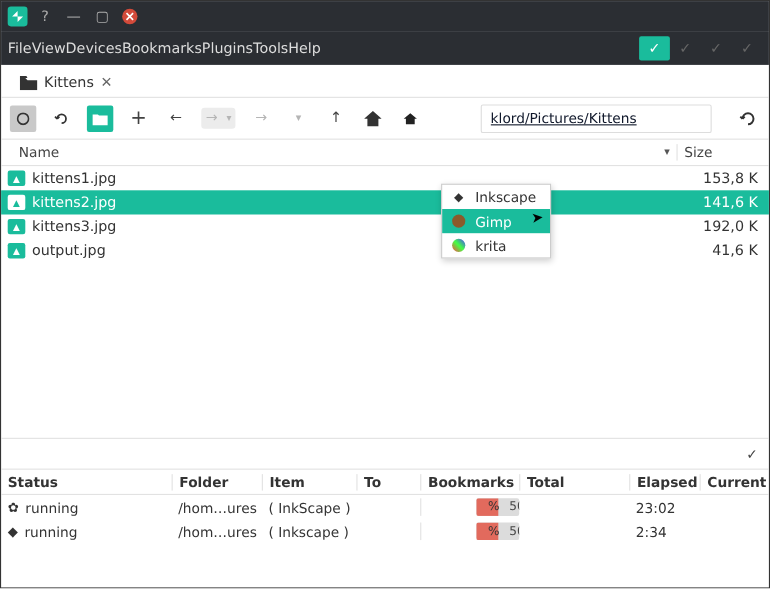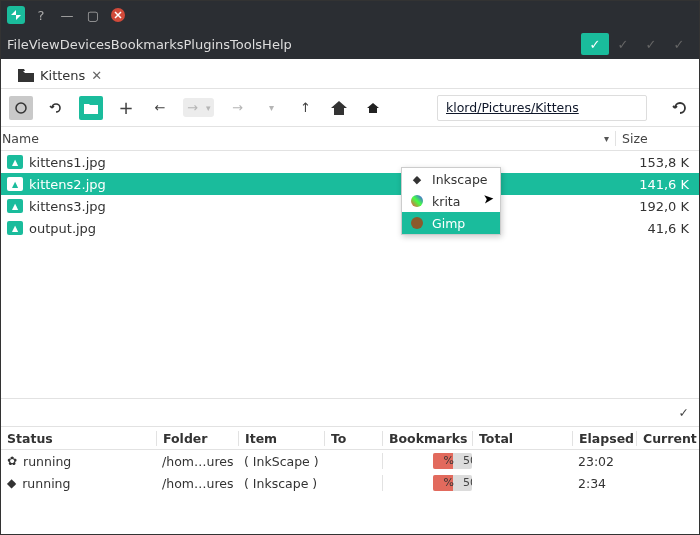--- a/index.html
+++ b/index.html
@@ -28,21 +28,21 @@
   .tool-btn { width: 22px; height: 22px; display: flex; align-items: center; justify-content: center; cursor: pointer; color: #424242; }
   .tool-btn.teal-bg { background: #1abc9c; width: 24px; height: 24px; border-radius: 2px; color: #fff; }
   .tool-btn.box-bg { background: #c9c9c9; width: 24px; height: 24px; border-radius: 2px; }
   .tool-btn.pale { color: #b5b5b5; }
   .tool-fwd-group { background:#ececec; display:flex; align-items:center; border-radius:3px; padding:2px 4px; color:#b5b5b5; gap:8px;}
   .path-box { margin-left: auto; display:flex; align-items:center; }
   .path-input { width: 210px; height: 26px; border: 1px solid #ddd; border-radius: 2px; padding: 0 8px; font-size: 12.5px; color: #0f172a; background:#fff;text-decoration:underline; }
   .reload-btn { margin-left: 10px; }
 
   .columns-header { height: 24px; display:flex; align-items:center; border-bottom: 1px solid #e2e2e2; font-size: 12.5px; color:#444; }
-  .col-name-h { flex:1; padding-left:1px; display:flex; align-items:center; gap:4px; }
+  .col-name-h { flex:1; padding-left:16px; display:flex; align-items:center; gap:4px; }
   .col-sort-caret { margin-left:auto; margin-right:6px; font-size:10px; color:#555;}
   .col-size-h { width: 84px; padding-left: 6px; border-left:1px solid #e2e2e2; }
 
   .file-list { flex: 0 0 auto; }
   .row { height: 22px; display:flex; align-items:center; font-size:13px; }
   .row .img-ic { width:16px; height:14px; background:#1abc9c; border-radius:2px; margin-left:6px; margin-right:6px; display:flex; align-items:center; justify-content:center; color:#fff; font-size:8px;}
   .row .fname { flex:1; }
   .row .fsize { width:90px; text-align:right; padding-right:10px; }
   .row.sel { background:#1abc9c; color:#fff; }
   .row.sel .img-ic { background:#fff; color:#1abc9c; }
@@ -217,31 +217,31 @@
         </div>
       </div>
 
     <div style="flex:1"></div>
 
     <div class="ctx-menu" id="ctx-menu">
         <div class="ctx-item">
           <span class="ctx-icon">◆</span>
           <span>Inkscape</span>
         </div>
+        <div class="ctx-item active">
+          <span class="ctx-icon">
+            <span style="width:12px;height:12px;border-radius:50%;background:#8b5a2b;display:inline-block"></span>
+          </span>
+          <span>Gimp</span>
+        </div>
         <div class="ctx-item">
           <span class="ctx-icon">
             <span style="width:12px;height:12px;border-radius:50%;background:linear-gradient(45deg,#f44,#4f4,#44f);display:inline-block"></span>
           </span>
           <span>krita</span>
-        </div>
-        <div class="ctx-item active">
-          <span class="ctx-icon">
-            <span style="width:12px;height:12px;border-radius:50%;background:#8b5a2b;display:inline-block"></span>
-          </span>
-          <span>Gimp</span>
         </div>
       </div>
     <div class="cursor-img">➤</div>
 
     <div class="status-line">
       <span class="right-check">✓</span>
     </div>
   </div>
 
   <div class="task-region">

